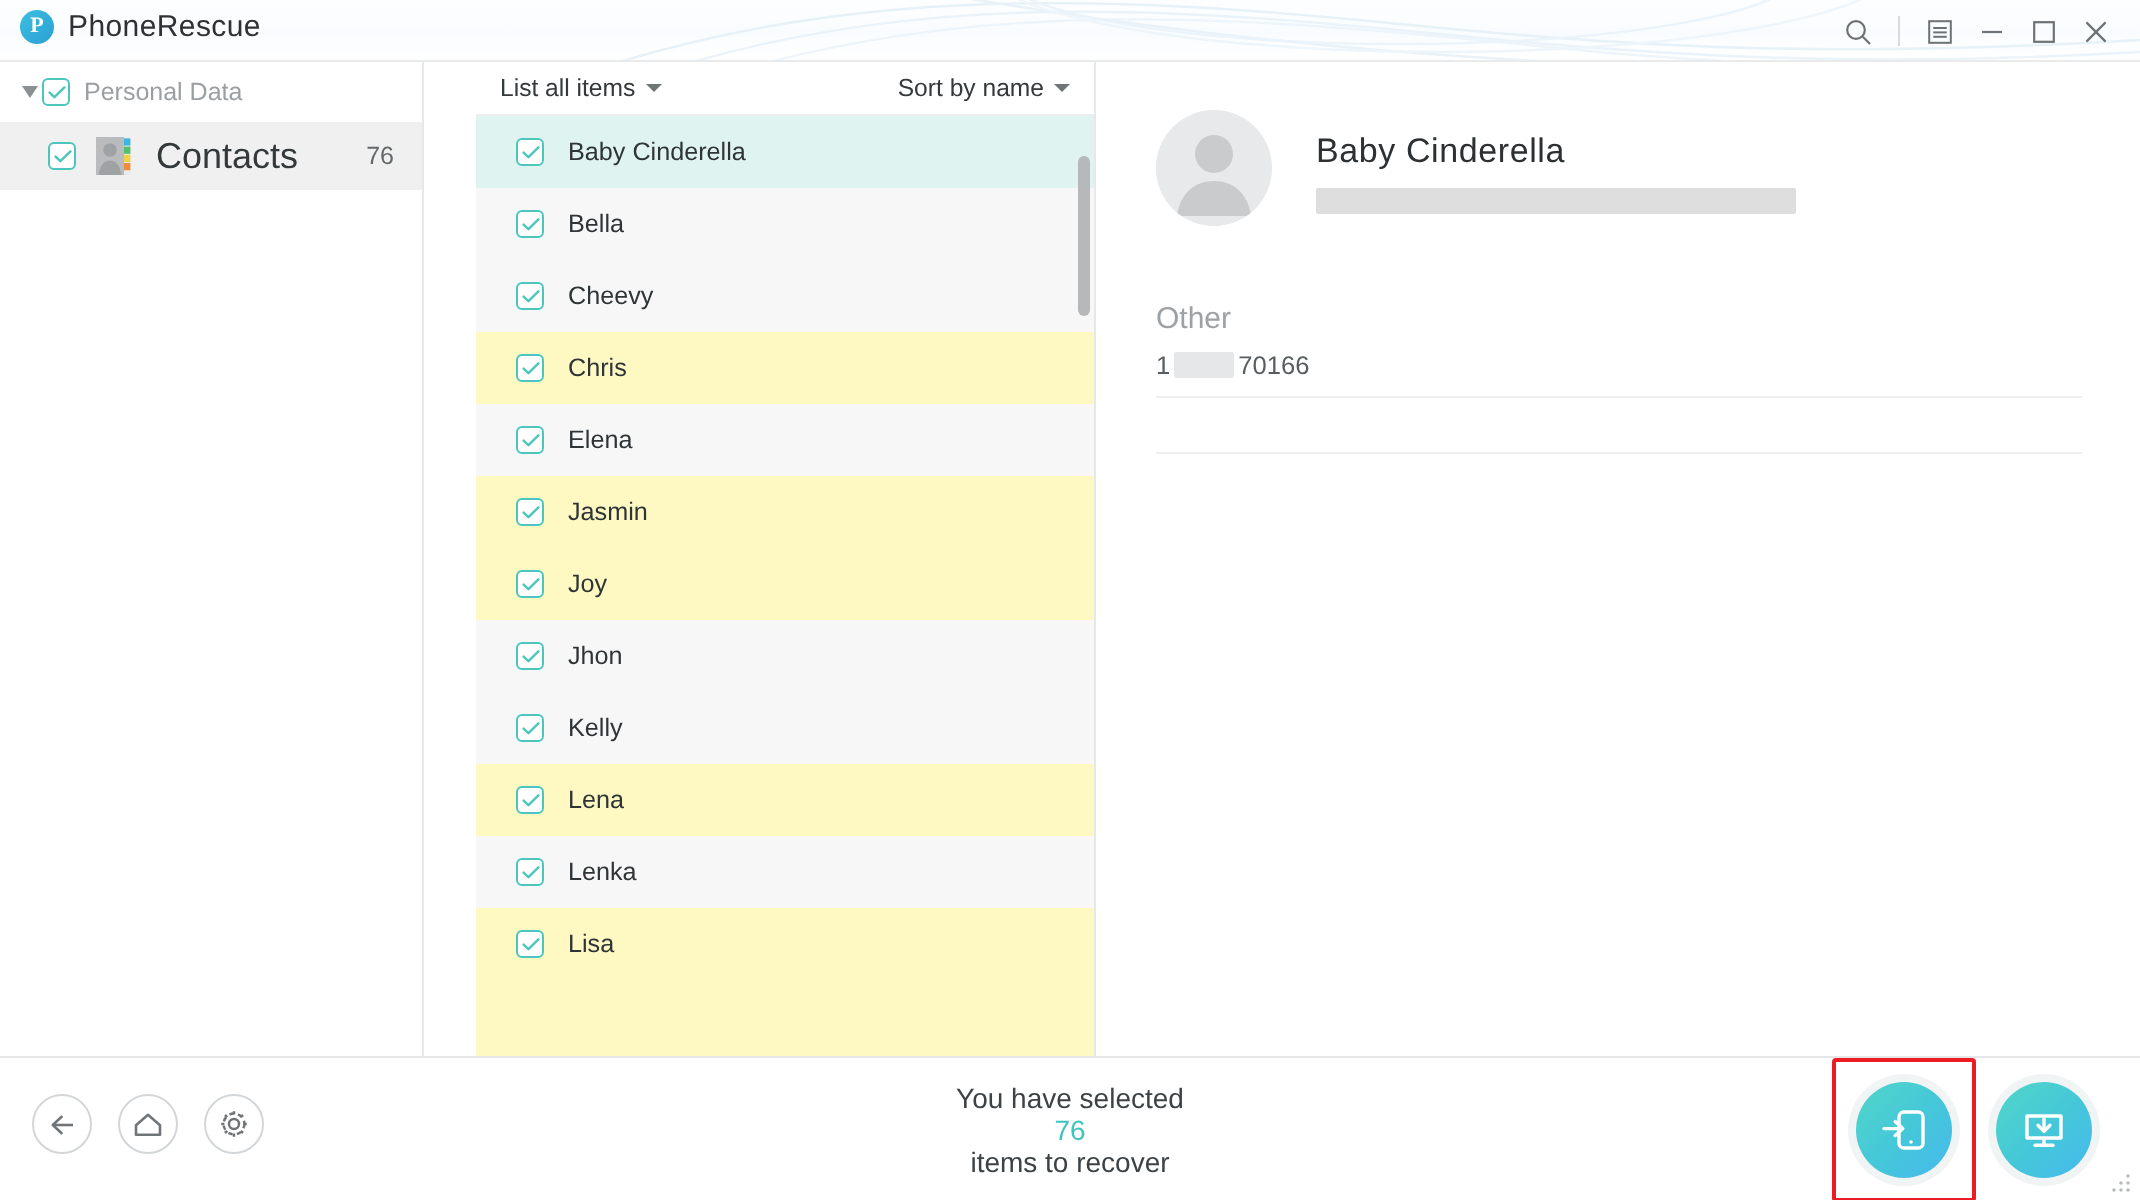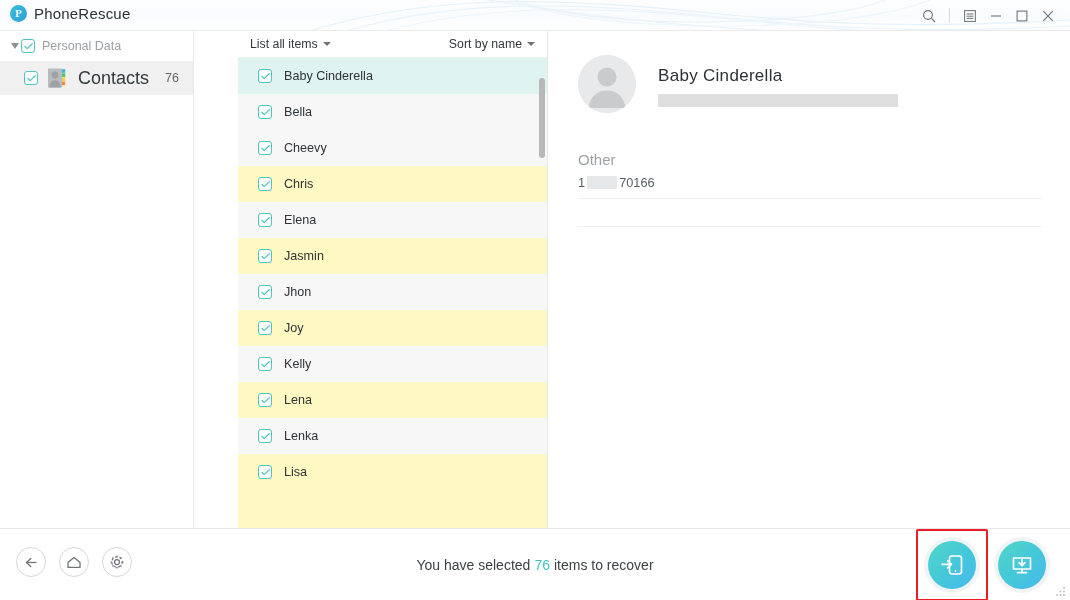--- a/index.html
+++ b/index.html
@@ -45,21 +45,21 @@
   .wc {
     width: 26px; height: 31px; display: flex;
     align-items: center; justify-content: center;
     color: #6c7275; cursor: default;
   }
   .wc-sep { width: 1px; height: 15px; background: #d8dbdd; margin: 0 7px; }
 
   
   .sidebar {
     position: absolute; left: 0; top: 31px;
-    width: 194px; height: 497px;
+    width: 212px; height: 497px;
     background: #ffffff;
     border-right: 1px solid #e6e8ea;
   }
   .tree-row {
     display: flex; align-items: center; height: 30px;
     padding-left: 8px; font-size: 12.5px; color: #9b9fa2;
   }
   .caret {
     width: 13px; display:flex; align-items:center; justify-content:center;
     color: #8b9095; font-size: 8px;
@@ -172,21 +172,21 @@
   }
   .nav-btn {
     width: 30px; height: 30px; border-radius: 50%;
     border: 1px solid #d3d6d8;
     display: flex; align-items: center; justify-content: center;
     color: #70757a; background: #fff;
   }
   .status-text {
     position: absolute; left: 0; top: 0; width: 1070px; height: 72px;
     display: flex; align-items: center; justify-content: center;
-    font-size: 14px; color: #3d4245;
+    font-size: 14px; color: #3d4245; flex-direction: column;
   }
   .status-count { color: #3ec4c0; margin: 0 4px; }
   .action-btns {
     position: absolute; right: 20px; top: 8px;
     display: flex; align-items: center; gap: 14px;
   }
   .act-wrap { position: relative; width: 56px; height: 56px; }
   .act-glow {
     position: absolute; inset: 0; border-radius: 50%;
     background: #f1f4f5;
@@ -355,35 +355,35 @@
           <span class="row-label">Elena</span>
         </div>
         <div class="row">
           <span class="chk">
             <svg width="9" height="7" viewBox="0 0 9 7">
               <path d="M0.8,3.3 L3.2,5.6 L8.2,0.7" fill="none" stroke="#4cc6bd" stroke-width="1.2" stroke-linecap="round" stroke-linejoin="round"></path>
             </svg>
           </span>
           <span class="row-label">Jasmin</span>
         </div>
+        <div class="row">
+          <span class="chk">
+            <svg width="9" height="7" viewBox="0 0 9 7">
+              <path d="M0.8,3.3 L3.2,5.6 L8.2,0.7" fill="none" stroke="#4cc6bd" stroke-width="1.2" stroke-linecap="round" stroke-linejoin="round"></path>
+            </svg>
+          </span>
+          <span class="row-label">Joy</span>
+        </div>
         <div class="row alt">
           <span class="chk">
             <svg width="9" height="7" viewBox="0 0 9 7">
               <path d="M0.8,3.3 L3.2,5.6 L8.2,0.7" fill="none" stroke="#4cc6bd" stroke-width="1.2" stroke-linecap="round" stroke-linejoin="round"></path>
             </svg>
           </span>
           <span class="row-label">Jhon</span>
-        </div>
-        <div class="row">
-          <span class="chk">
-            <svg width="9" height="7" viewBox="0 0 9 7">
-              <path d="M0.8,3.3 L3.2,5.6 L8.2,0.7" fill="none" stroke="#4cc6bd" stroke-width="1.2" stroke-linecap="round" stroke-linejoin="round"></path>
-            </svg>
-          </span>
-          <span class="row-label">Joy</span>
         </div>
         <div class="row alt">
           <span class="chk">
             <svg width="9" height="7" viewBox="0 0 9 7">
               <path d="M0.8,3.3 L3.2,5.6 L8.2,0.7" fill="none" stroke="#4cc6bd" stroke-width="1.2" stroke-linecap="round" stroke-linejoin="round"></path>
             </svg>
           </span>
           <span class="row-label">Kelly</span>
         </div>
         <div class="row">

